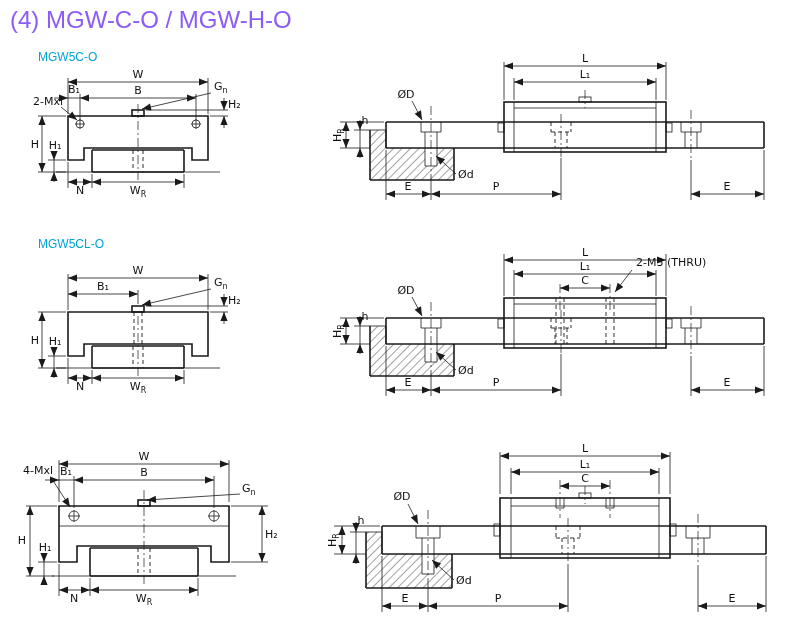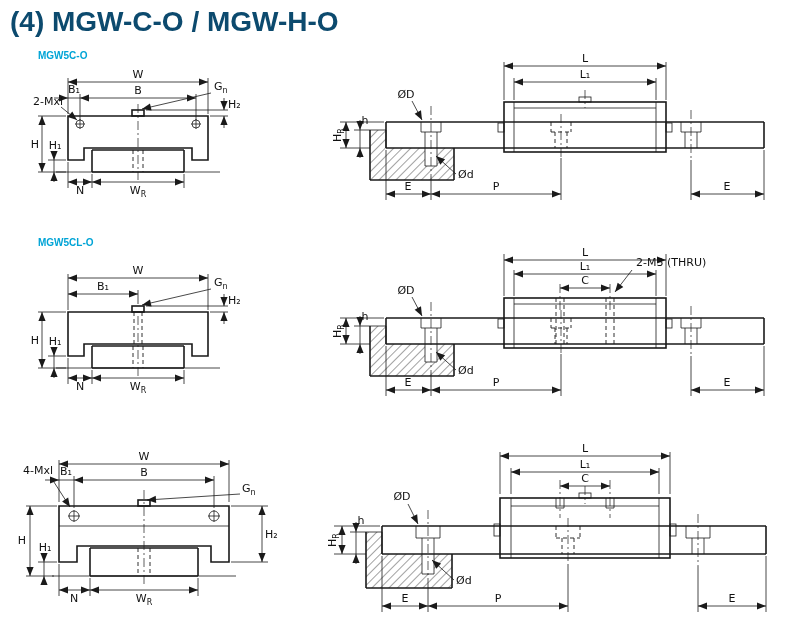--- a/index.html
+++ b/index.html
@@ -1,19 +1,19 @@
 <!DOCTYPE html>
 <html><head>
 <meta charset="utf-8">
 <style>
   html,body{margin:0;padding:0;background:#fff;}
   .page{position:relative;width:786px;height:624px;background:#fff;overflow:hidden;
         font-family:"Liberation Sans",sans-serif;}
-  .page-title{position:absolute;left:10px;top:6px;font-size:28px;font-weight:bold;color:#0c4a6e;}
-  .model-label{position:absolute;left:38px;font-size:10px;font-weight:bold;color:#00a4d6;}
+  .page-title{position:absolute;left:10px;top:6px;font-size:24px;font-weight:normal;color:#8b5cf6;}
+  .model-label{position:absolute;left:38px;font-size:12px;font-weight:normal;color:#00a4d6;}
   .drw{position:absolute;overflow:visible;}
   .ol{stroke:#1a1a1a;stroke-width:1.6;fill:none;}
   .tl{stroke:#1a1a1a;stroke-width:0.8;fill:none;}
   .dim{stroke:#1a1a1a;stroke-width:0.8;fill:none;marker-start:url(#arw);marker-end:url(#arw);}
   .ldr{stroke:#1a1a1a;stroke-width:0.8;fill:none;marker-end:url(#arw);}
   .cl{stroke:#1a1a1a;stroke-width:0.7;stroke-dasharray:9 3 2 3;fill:none;}
   .hd{stroke:#1a1a1a;stroke-width:0.9;stroke-dasharray:4 3;fill:none;}
   text.lb{font-family:"DejaVu Sans",sans-serif;font-size:11px;fill:#111;}
   tspan.sub{font-size:8px;}
 </style>

